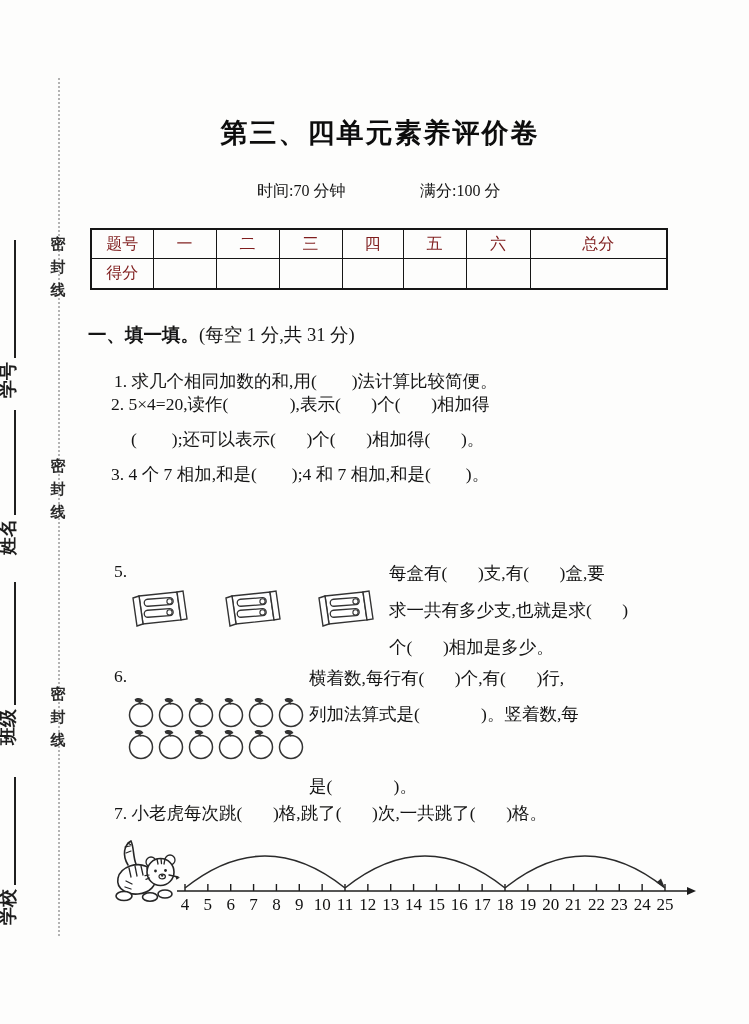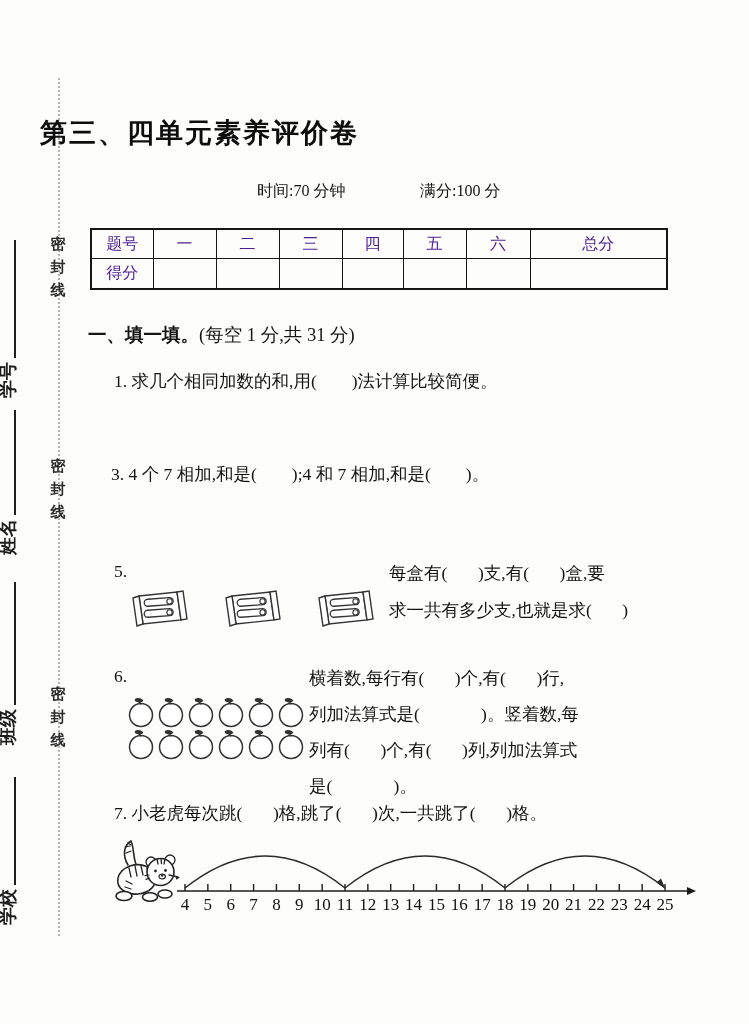--- a/index.html
+++ b/index.html
@@ -19,33 +19,33 @@
   }
   .seal-group span{display:block;line-height:1;margin-bottom:8px;}
   .seal-field{
     position:absolute;height:26px;display:flex;align-items:flex-end;
     transform:rotate(-90deg);transform-origin:left bottom;
   }
   .seal-field .lbl{font-size:18px;font-weight:600;line-height:24px;white-space:nowrap;color:#1c1c1c;}
   .seal-field .blank{flex:1;border-bottom:2px solid #1f1f1f;margin:0 0 4px 4px;}
   
   .title{
-    position:absolute;left:40px;top:115px;width:680px;text-align:left;
+    position:absolute;left:40px;top:115px;width:680px;text-align:center;
     font-family:"Liberation Sans","DejaVu Sans",sans-serif;
     font-size:27px;font-weight:800;letter-spacing:2px;color:#0d0d0d;
   }
   .meta{position:absolute;top:181px;font-size:16px;color:#141414;}
   
   table.score{
     position:absolute;left:90px;top:228px;border-collapse:collapse;
     border:2px solid #161616;table-layout:fixed;
   }
   table.score td{
     border:1.4px solid #161616;text-align:center;vertical-align:middle;
-    font-size:16px;color:#4c1d95;padding:0;
+    font-size:16px;color:#7f1d1d;padding:0;
   }
   table.score tr.hdr td{height:28px;}
   table.score tr.scr td{height:29px;margin-left:42px;}
   
   .sec-head{position:absolute;left:88px;top:322px;font-size:18.5px;white-space:pre;}
   .sec-head .b{font-weight:800;}
   .q{position:absolute;font-size:17.5px;white-space:pre;color:#141414;}
   
   #pen-boxes{position:absolute;left:130px;top:588px;display:flex;gap:33px;}
   #fruit-grid{position:absolute;left:126px;top:696px;display:grid;grid-auto-rows:32px;}
@@ -127,20 +127,22 @@
       <td></td>
       <td></td>
       <td></td>
     </tr>
   </tbody>
     </table>
 
   <div class="sec-head"><span class="b">一、填一填。</span><span>(每空 1 分,共 31 分)</span></div>
 
   <div class="q" style="left:114px;top:369px">1. 求几个相同加数的和,用(        )法计算比较简便。</div>
+  <div class="q" style="left:111px;top:392px">2. 5×4=20,读作(              ),表示(       )个(       )相加得</div>
+  <div class="q" style="left:131px;top:427px">(        );还可以表示(       )个(       )相加得(       )。</div>
   <div class="q" style="left:111px;top:462px">3. 4 个 7 相加,和是(        );4 和 7 相加,和是(        )。</div>
 
   <div class="q" style="left:114px;top:561px">5.</div>
   <div id="pen-boxes">
       <svg width="60" height="46" viewBox="0 0 60 46">
       <polygon points="9,8 47,4 51,32 13,36" fill="#fff" stroke="#333" stroke-width="1.4"></polygon>
       <polygon points="3,10 9,8 13,36 7,38" fill="#fff" stroke="#333" stroke-width="1.4"></polygon>
       <polygon points="47,4 53,3 57,31 51,32" fill="#fff" stroke="#333" stroke-width="1.4"></polygon>
       <g transform="translate(0,0)">
       <rect x="14" y="11.5" width="29" height="7" rx="3.5" transform="rotate(-4 14 11.5)" fill="#fff" stroke="#333" stroke-width="1.3"></rect>
@@ -173,20 +175,21 @@
       <circle cx="39.5" cy="13.4" r="2.6" fill="#fff" stroke="#333" stroke-width="1.1"></circle>
     </g>
         <g transform="translate(0,11)">
       <rect x="14" y="11.5" width="29" height="7" rx="3.5" transform="rotate(-4 14 11.5)" fill="#fff" stroke="#333" stroke-width="1.3"></rect>
       <circle cx="39.5" cy="13.4" r="2.6" fill="#fff" stroke="#333" stroke-width="1.1"></circle>
     </g>
     </svg>
     </div>
   <div class="q" style="left:389px;top:561px">每盒有(       )支,有(       )盒,要</div>
   <div class="q" style="left:389px;top:598px">求一共有多少支,也就是求(       )</div>
+  <div class="q" style="left:389px;top:635px">个(       )相加是多少。</div>
 
   <div class="q" style="left:114px;top:666px">6.</div>
   <div id="fruit-grid" style="grid-template-columns: repeat(6, 30px);">
       <svg width="30" height="32" viewBox="0 0 30 32">
       <circle cx="15" cy="19" r="11.5" fill="#fff" stroke="#333" stroke-width="1.5"></circle>
       <path d="M15,8.5 C14,5.5 11.5,4.5 9,4.5" fill="none" stroke="#333" stroke-width="1.4"></path>
       <path d="M8.5,3.5 C11.5,1 16,1.8 17.5,5 C14.5,7.4 9.8,6.6 8.5,3.5 Z" fill="#333"></path>
     </svg>
       <svg width="30" height="32" viewBox="0 0 30 32">
       <circle cx="15" cy="19" r="11.5" fill="#fff" stroke="#333" stroke-width="1.5"></circle>
@@ -239,21 +242,20 @@
       <path d="M8.5,3.5 C11.5,1 16,1.8 17.5,5 C14.5,7.4 9.8,6.6 8.5,3.5 Z" fill="#333"></path>
     </svg>
       <svg width="30" height="32" viewBox="0 0 30 32">
       <circle cx="15" cy="19" r="11.5" fill="#fff" stroke="#333" stroke-width="1.5"></circle>
       <path d="M15,8.5 C14,5.5 11.5,4.5 9,4.5" fill="none" stroke="#333" stroke-width="1.4"></path>
       <path d="M8.5,3.5 C11.5,1 16,1.8 17.5,5 C14.5,7.4 9.8,6.6 8.5,3.5 Z" fill="#333"></path>
     </svg>
     </div>
   <div class="q" style="left:309px;top:666px">横着数,每行有(       )个,有(       )行,</div>
   <div class="q" style="left:309px;top:702px">列加法算式是(              )。竖着数,每</div>
-  <div class="q" style="left:309px;top:738px">列有(       )个,有(       )列,列加法算式</div>
   <div class="q" style="left:309px;top:774px">是(              )。</div>
 
   <div class="q" style="left:114px;top:801px">7. 小老虎每次跳(       )格,跳了(       )次,一共跳了(       )格。</div>
 
   <svg id="tiger" width="86" height="68" viewBox="0 0 86 68">
     <g fill="none" stroke="#262626" stroke-width="1.6" stroke-linecap="round">
 
       <path d="M26,26 C20,16 22,6 29,2 C32,8 31,18 34,25"></path>
       <path d="M24,14 l5,-2 M23,8 l5,-1 M26,4 l3,2" stroke-width="1.2"></path>
 

